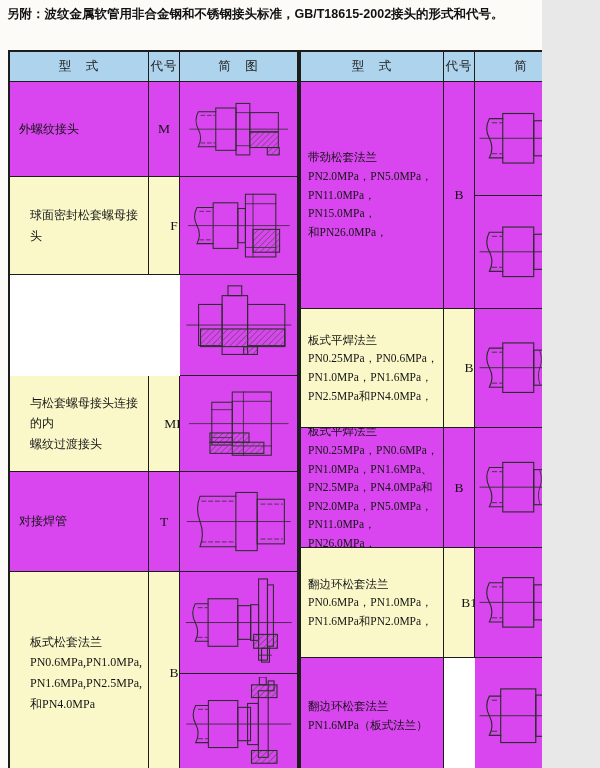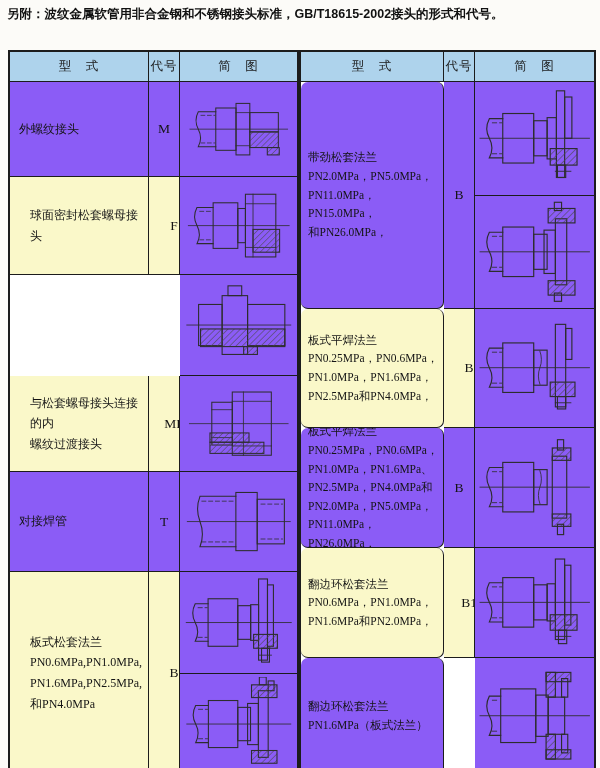--- a/index.html
+++ b/index.html
@@ -1,32 +1,32 @@
 <!DOCTYPE html>
 <html style="--hdr: #aed3ec; --hl: #faf8c9;"><head>
 <meta charset="utf-8">
 <style>
   html,body{margin:0;padding:0;}
   body{background:#e8e8e8;font-family:"Liberation Sans","DejaVu Sans",sans-serif;}
-  .page{position:relative;width:600px;height:768px;background:#fcfbf8;overflow:hidden;}
+  .page{position:relative;width:542px;height:768px;background:#fcfbf8;overflow:hidden;}
   .title{position:absolute;left:7px;top:6px;font-size:12.5px;font-weight:bold;color:#111;white-space:nowrap;}
   .tbl{position:absolute;top:50px;display:grid;border:2px solid #1c1c1c;border-bottom-width:3px;background:#fff;}
   .tbl.left{left:8px;width:287px;grid-template-columns:139px 31px 1fr;
             grid-template-rows:30px 95px 98px 101px 96px 100px 102px 100px;}
   .tbl.right{left:299px;width:293px;grid-template-columns:143px 31px 1fr;
             grid-template-rows:30px 114px 113px 119px 120px 110px 116px;}
   .cell{box-sizing:border-box;border-right:1px solid #1c1c1c;border-bottom:1px solid #1c1c1c;
-        display:flex;align-items:center;overflow:hidden;background:#8b5cf6;}
+        display:flex;align-items:center;overflow:hidden;background:#d946ef;}
   .cell.lc{border-right:none;text-align:right;}
   .cell.lr{border-bottom:none;}
   .hdr{background:var(--hdr,#aed3ec);justify-content:center;font-size:12.5px;color:#1b1b1b;
        font-family:"Liberation Serif","DejaVu Serif",serif;letter-spacing:1px;}
   .label{padding:3px 4px 3px 9px;font-size:12px;line-height:1.72;color:#141414;
          font-family:"Liberation Serif","DejaVu Serif",serif;white-space:pre-line;}
-  .tbl.right .label{font-size:11.5px;line-height:1.62;padding-left:7px;border-radius:7px;}
+  .tbl.right .label{font-size:11.5px;line-height:1.62;padding-left:7px;}
   .code{justify-content:center;font-size:13.5px;color:#141414;
         font-family:"Liberation Serif","DejaVu Serif",serif;}
   .yellow{background:var(--hl,#faf8c9);padding-left:20px;}
   .dcell{justify-content:center;padding:1px;}
   .diag{width:97%;height:96%;}
   .diag g{stroke:#2d2d2d;fill:none;stroke-width:1.1;stroke-linecap:square;}
 </style>
 </head>
 <body>
 

